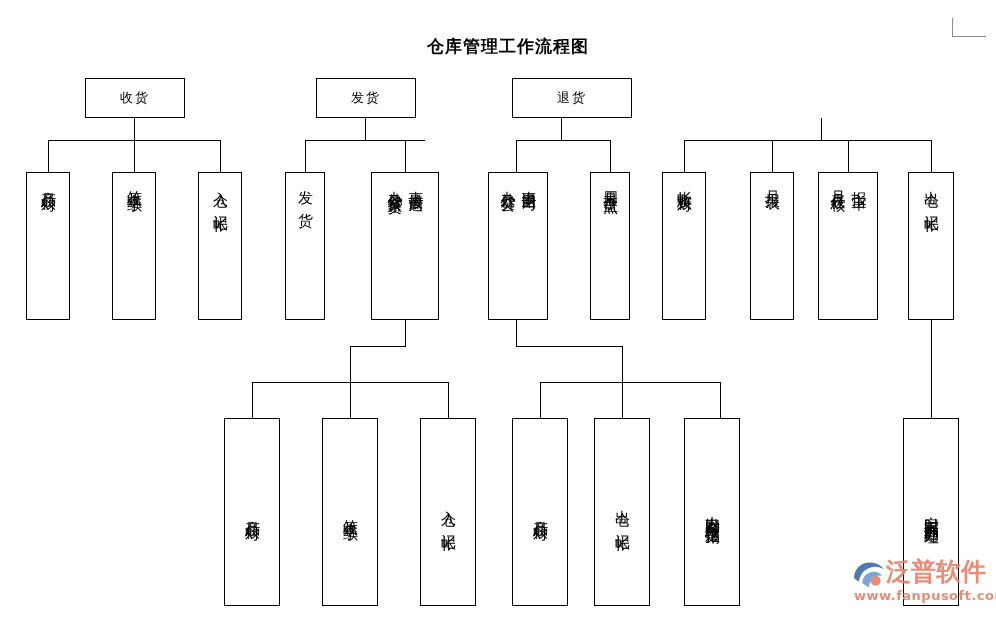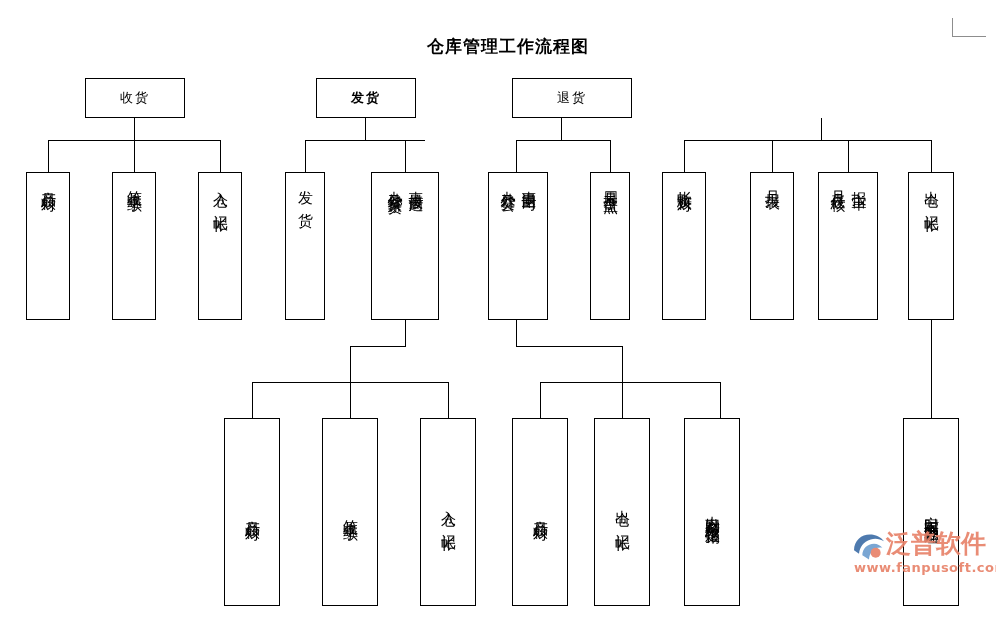--- a/index.html
+++ b/index.html
@@ -100,21 +100,21 @@
   .ln{
     position:absolute;
     background:#000;
   }
   .ln.h{ height:1px; }
   .ln.v{ width:1px; }
 
   
   .watermark{
     position:absolute;
-    left:852px; top:528px;
+    left:852px; top:556px;
     width:142px; height:55px;
     pointer-events:none;
     opacity:.92;
   }
   .wm-logo{
     position:absolute;
     left:0; top:4px;
     width:34px; height:30px;
   }
   .wm-text{
@@ -161,21 +161,21 @@
   <div class="node vtop" style="left:26px;  top:172px; width:44px; height:148px;">
     <span class="vtext">产品核对</span>
   </div>
   <div class="node vtop" style="left:112px; top:172px; width:44px; height:148px;">
     <span class="vtext">签收手续</span>
   </div>
   <div class="node vtop" style="left:198px; top:172px; width:44px; height:148px;">
     <span class="vtext">入仓 记帐</span>
   </div>
 
-  <div class="node header" style="left:316px; top:78px;  width:100px; height:40px;font-weight:bold;">
+  <div class="node header" style="left:316px; top:78px;  width:100px; height:40px;">
     <span class="txt">发货</span>
   </div>
   <div class="ln v" style="left:365px; top:118px; height:22px;"></div>
   <div class="ln h" style="left:305px; top:140px; width:120px;"></div>
   <div class="ln v" style="left:305px; top:140px; height:32px;"></div>
   <div class="ln v" style="left:405px; top:140px; height:32px;"></div>
 
   <div class="node vtop" style="left:285px; top:172px; width:40px; height:148px;">
     <span class="vtext">发 货</span>
   </div>

